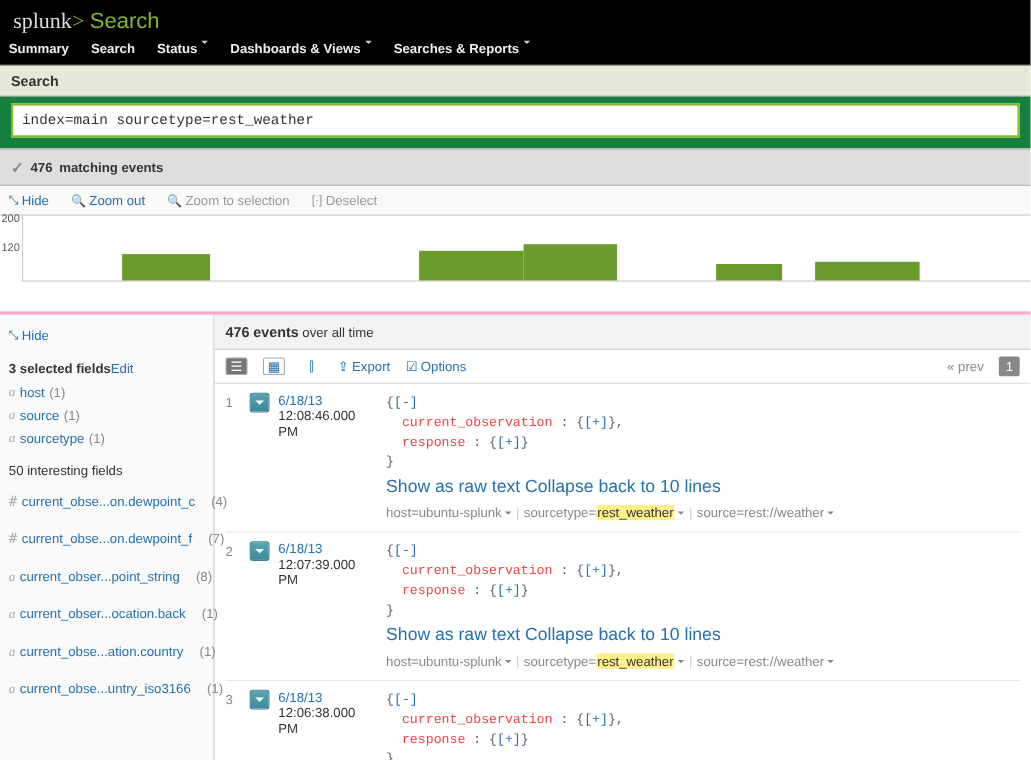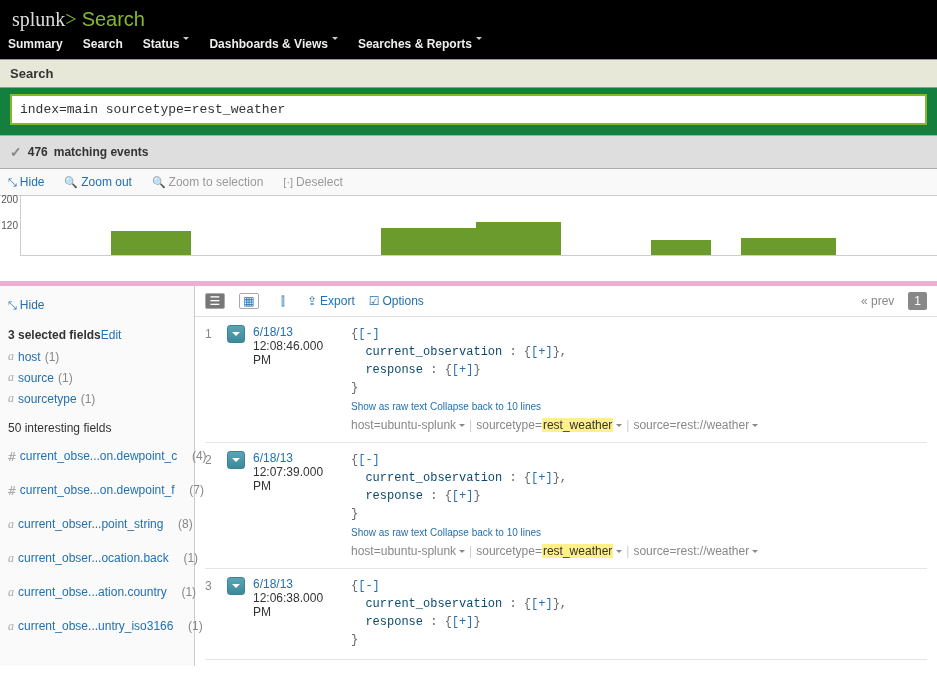--- a/index.html
+++ b/index.html
@@ -24,21 +24,21 @@
 .matchbar { background:#dedede; border-top:1px solid #aaa; border-bottom:1px solid #aaa; padding:8px 10px; font-weight:bold; display:flex; align-items:center; gap:6px; }
 .check { color:#888; font-size:14px; }
 
 
 .tlcontrol { background:#f9f9f9; border-bottom:1px solid #ccc; padding:6px 8px; display:flex; gap:20px; }
 .tlc { color:#2470b0; cursor:pointer; display:flex; align-items:center; gap:3px; }
 .tlc.disabled { color:#999; cursor:default; }
 .iconsmall { font-size:11px; }
 
 
-.chart-wrap { position:relative; height:90px; border-bottom:5px solid #f9a8d4; padding-left:20px; }
+.chart-wrap { position:relative; height:90px; border-bottom:3px solid #f9a8d4; padding-left:20px; }
 .y-axis { position:absolute; left:0; top:0; width:20px; font-size:10px; color:#555; }
 .y-tick { position:absolute; right:2px; }
 .bars { position:relative; height:60px; display:flex; align-items:flex-end; border-left:1px solid #ccc; border-bottom:1px solid #ccc; margin-top:0; }
 .bar-group { width:180px; position:relative; height:60px; }
 .bar { position:absolute; bottom:0; background:#6c9b2d; width:80px; }
 .x-labels { display:flex; border-top:0; }
 .x-cell { border-right:1px solid #ccc; padding:4px 6px; font-size:10px; color:#555; width:180px; height:28px;}
 .subyear { font-size:10px; }
 
 
@@ -70,24 +70,24 @@
 
 .events { padding:0 10px; }
 .event { display:flex; border-bottom:1px solid #e5e5e5; padding:8px 0;}
 .evnum { width:22px; color:#888; padding-top:2px;}
 .evexpand { width:26px;}
 .expbtn { width:18px;height:18px;background:linear-gradient(#5ba5b5,#3a8a9a);border-radius:3px;display:flex;align-items:center;justify-content:center;cursor:pointer;border:1px solid #3d8090;}
 .expcaret { width:0; height:0; border-left:4px solid transparent; border-right:4px solid transparent; border-top:4px solid #fff; }
 .evtime { width:98px; padding-right:8px;}
 .evtime .d { color:#2470b0;}
 .evraw { flex:1; font-family:'Courier New',monospace; font-size:12px; line-height:1.5;}
-.key { color:#0c4a6e;}
+.key { color:#ef4444;}
 .punc { color:#666;}
 .tok { color:#2470b0;}
-.actions { color:#2470b0; font-family:Arial; font-size:10px; margin-top:2px;}
+.actions { color:#2470b0; font-family:Arial; font-size:16px; margin-top:2px;}
 .meta { color:#888; font-family:Arial; font-size:12px; margin-top:2px;}
 .meta .hl { background:#fff08a; color:#333; padding:0 1px;}
 .meta .sep { color:#ccc; margin:0 4px;}
 .meta .mcaret { display:inline-block; width:0; height:0; border-left:3px solid transparent; border-right:3px solid transparent; border-top:3px solid #888; margin-left:3px; position:relative; top:-2px;}
 </style>
 </head>
 <body>
 
 <div class="header">
   <div class="logo">
@@ -201,20 +201,24 @@
       <li><span class="fhash">#</span><span class="fname">current_obse...on.dewpoint_c</span><br>&nbsp;&nbsp;<span class="fcount">(4)</span></li>
       <li><span class="fhash">#</span><span class="fname">current_obse...on.dewpoint_f</span><br>&nbsp;&nbsp;<span class="fcount">(7)</span></li>
       <li><span class="ftype">a</span><span class="fname">current_obser...point_string</span><br>&nbsp;&nbsp;<span class="fcount">(8)</span></li>
       <li><span class="ftype">a</span><span class="fname">current_obser...ocation.back</span><br>&nbsp;&nbsp;<span class="fcount">(1)</span></li>
       <li><span class="ftype">a</span><span class="fname">current_obse...ation.country</span><br>&nbsp;&nbsp;<span class="fcount">(1)</span></li>
       <li><span class="ftype">a</span><span class="fname">current_obse...untry_iso3166</span><br>&nbsp;&nbsp;<span class="fcount">(1)</span></li>
     </ul>
   </div>
 
   <div class="maincol">
+    <div class="evhead">
+      <b>476 events</b>
+      <span>over all time</span>
+    </div>
     <div class="toolbar">
       <div class="toolbar-left">
         <span class="vbtn active">☰</span>
         <span class="vbtn">▦</span>
         <span class="vbtn" style="border:none">⫿</span>
         <span class="txtbtn">
             <span>⇪</span>
             <span>Export</span>
           </span>
         <span class="txtbtn">

